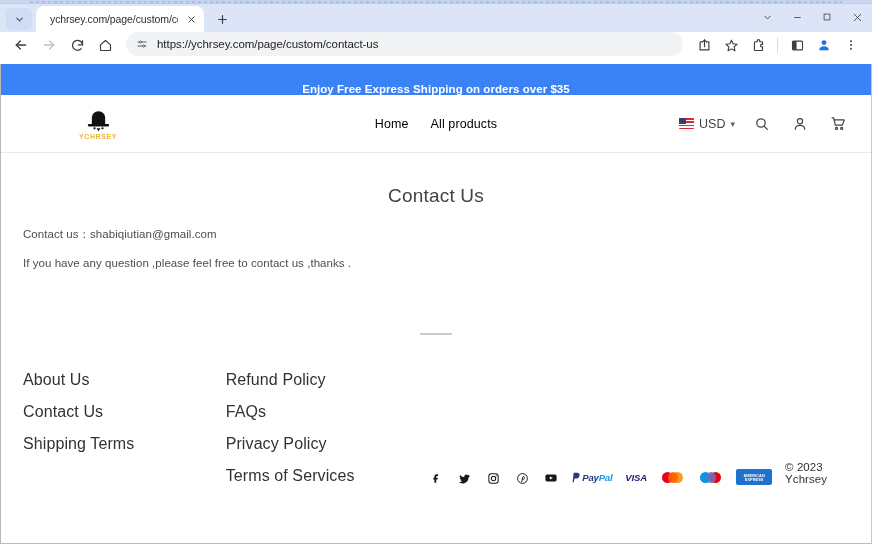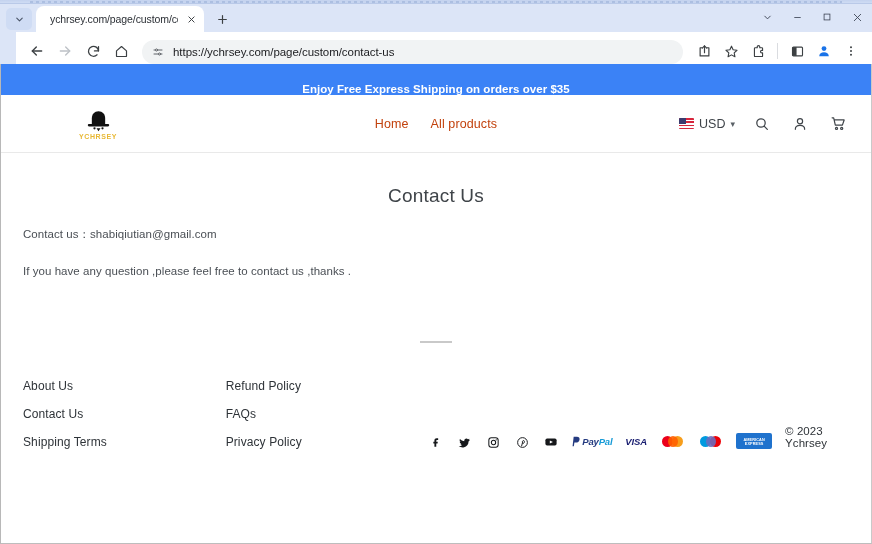--- a/index.html
+++ b/index.html
@@ -103,25 +103,24 @@
     width: 30px; height: 26px;
     display: flex; align-items: center; justify-content: center;
     color: #3a4252;
   }
 
   
   .toolbar {
     height: 32px;
     background: #ffffff;
     display: flex;
-    align-items: flex-end;
+    align-items: flex-start;
     padding: 0 8px;
     gap: 2px;
     flex: 0 0 auto;
-    margin-left: 16px;
   }
   .tb-btn {
     width: 26px; height: 26px;
     border-radius: 50%;
     display: flex; align-items: center; justify-content: center;
     color: #3c4043;
     flex: 0 0 auto;
   }
   .tb-btn.disabled { color: #bdc1c6; }
   .omnibox {
@@ -210,21 +209,21 @@
     position: absolute;
     left: 0; right: 0;
     display: flex;
     justify-content: center;
     gap: 22px;
     pointer-events: none;
   }
   .main-nav > * { pointer-events: auto; }
   .nav-link {
     font-size: 12.5px;
-    color: #c2410c;
+    color: #000000;
     letter-spacing: .1px;
   }
 
   .header-right {
     margin-left: auto;
     display: flex;
     align-items: center;
     gap: 16px;
     z-index: 2;
   }
@@ -271,42 +270,42 @@
     font-weight: normal;
     margin-top: 32px;
     letter-spacing: .2px;
   }
   .para {
     font-size: 11.5px;
     color: #4a4f55;
     margin-top: 20px;
     letter-spacing: .05px;
   }
-  .para.second { margin-top: 23px; }
+  .para.second { margin-top: 15px; }
 
   .mini-divider {
     width: 32px;
     height: 2px;
     background: #c9c9c9;
     margin: 64px auto 0;
   }
 
   
   .footer {
     display: flex;
     padding: 36px 22px 0;
   }
   .fcol {
     width: 235px;
     display: flex;
     flex-direction: column;
     gap: 14px;
   }
   .flink {
-    font-size: 12px;
+    font-size: 16px;
     color: #2e3338;
     letter-spacing: .1px;
   }
   .fright {
     margin-left: auto;
     display: flex;
     flex-direction: row;
     align-items: flex-end;
     gap: 13px;
     padding-right: 22px;
@@ -583,20 +582,21 @@
       <div class="fcol">
         <a class="flink">About Us</a>
         <a class="flink">Contact Us</a>
         <a class="flink">Shipping Terms</a>
       </div>
 
       <div class="fcol">
         <a class="flink">Refund Policy</a>
         <a class="flink">FAQs</a>
         <a class="flink">Privacy Policy</a>
+        <a class="flink">Terms of Services</a>
       </div>
 
       <div class="fright">
 
         <div class="socials">
           <a class="soc">
             <svg width="13" height="13" viewBox="0 0 24 24" fill="currentColor">
               <path d="M14.8 7.5h2.1V4.2h-2.7c-2.6 0-4.2 1.6-4.2 4.3v2H8v3.3h2v6.2h3.4v-6.2h2.4l.4-3.3h-2.8V8.8c0-.9.3-1.3 1.4-1.3z"></path>
             </svg>
           </a>

